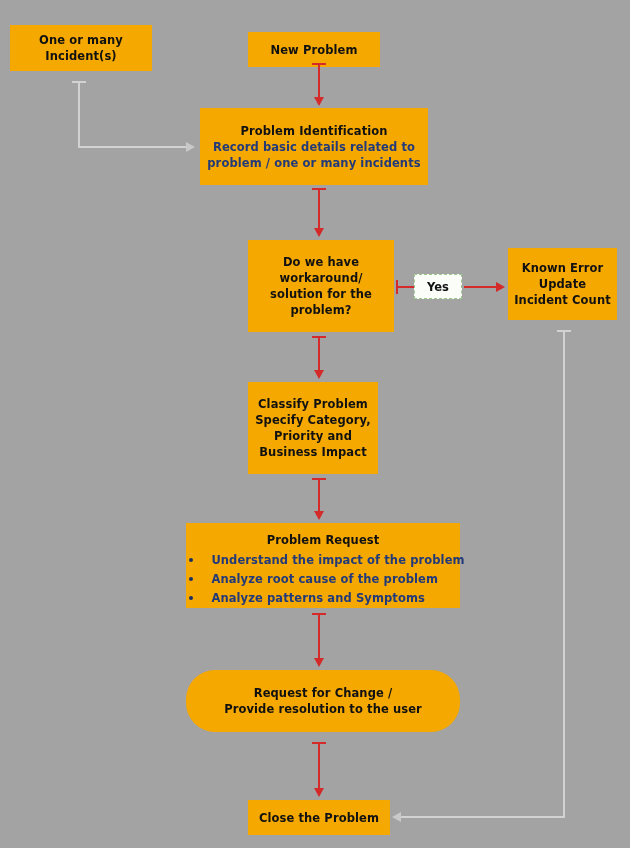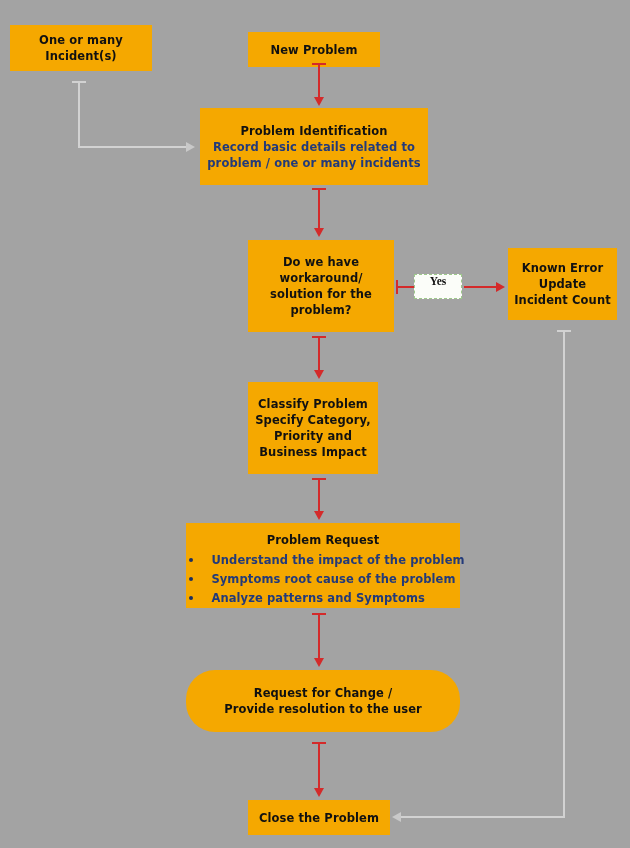--- a/index.html
+++ b/index.html
@@ -137,24 +137,23 @@
   }
 
   .yes-label {
     position: absolute;
     border: 1px dashed #9dc98b;
     background: #fbfdf9;
     color: #111111;
     font-size: 11.5px;
     font-weight: bold;
     display: flex;
-    align-items: flex-start;
+    align-items: center;
     justify-content: center;
     box-sizing: border-box;
-    font-family: Liberation Serif, serif;
   }
 </style>
 </head>
 <body>
 
 <div id="canvas">
 
   <div class="node" style="left:10px; top:25px; width:142px; height:46px;">
     <span class="ln">One or many</span>
     <span class="ln">Incident(s)</span>
@@ -187,21 +186,21 @@
     <span class="ln">Classify Problem</span>
     <span class="ln">Specify Category,</span>
     <span class="ln">Priority and</span>
     <span class="ln">Business Impact</span>
   </div>
 
   <div class="node analysis" style="left:186px; top:523px; width:274px; height:85px;">
     <span class="ln title">Problem Request</span>
     <ul class="bullets">
       <li><span class="dot"></span><span>Understand the impact of the problem</span></li>
-      <li><span class="dot"></span><span>Symptoms root cause of the problem</span></li>
+      <li><span class="dot"></span><span>Analyze root cause of the problem</span></li>
       <li><span class="dot"></span><span>Analyze patterns and Symptoms</span></li>
     </ul>
   </div>
 
   <div class="node" style="left:186px; top:670px; width:274px; height:62px;border-radius:29px;">
     <span class="ln">Request for Change /</span>
     <span class="ln">Provide resolution to the user</span>
   </div>
 
   <div class="node" style="left:248px; top:800px; width:142px; height:35px;">

